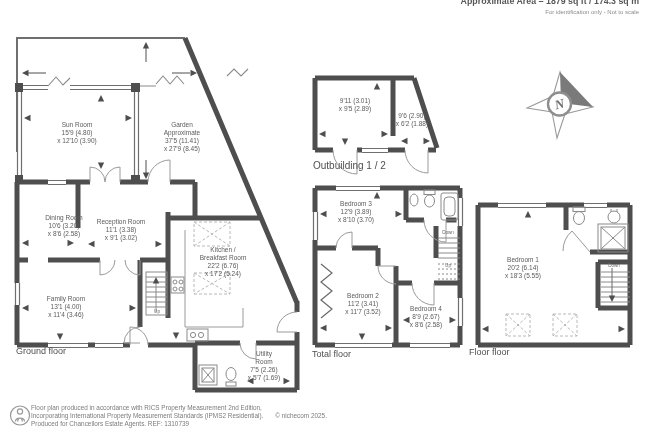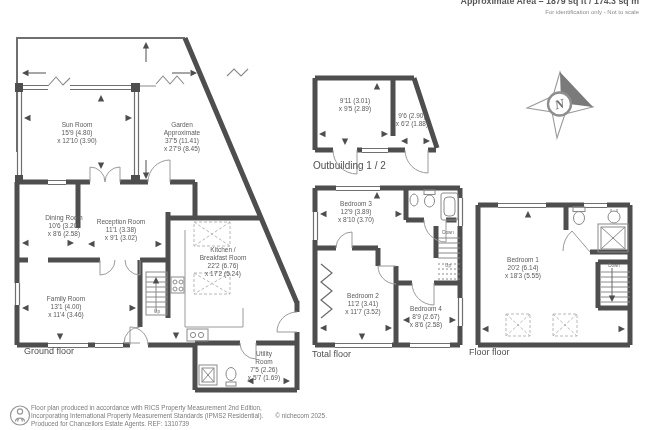--- a/index.html
+++ b/index.html
@@ -352,21 +352,21 @@
   <div>Bedroom 4</div>
   <div>8'9 (2.67)</div>
   <div>x 8'6 (2.58)</div>
 </div>
 <div class="room-label" style="left:523px;top:256px">
   <div>Bedroom 1</div>
   <div>20'2 (6.14)</div>
   <div>x 18'3 (5.55)</div>
 </div>
 
-<div class="floor-label" style="left:24px;top:346px">Ground floor</div>
+<div class="floor-label" style="left:16px;top:346px">Ground floor</div>
 <div class="floor-label" style="left:312px;top:349px">Total floor</div>
 <div class="floor-label" style="left:469px;top:347px">Floor floor</div>
 <div class="outb-label" style="left:313px;top:160px">Outbuilding 1 / 2</div>
 
 <div class="stair-label" style="left:157px;top:309px">Up</div>
 <div class="stair-label" style="left:448px;top:230px">Down</div>
 <div class="stair-label" style="left:448px;top:263px">Up</div>
 <div class="stair-label" style="left:614px;top:263px">Down</div>
 
 <div class="footer">

